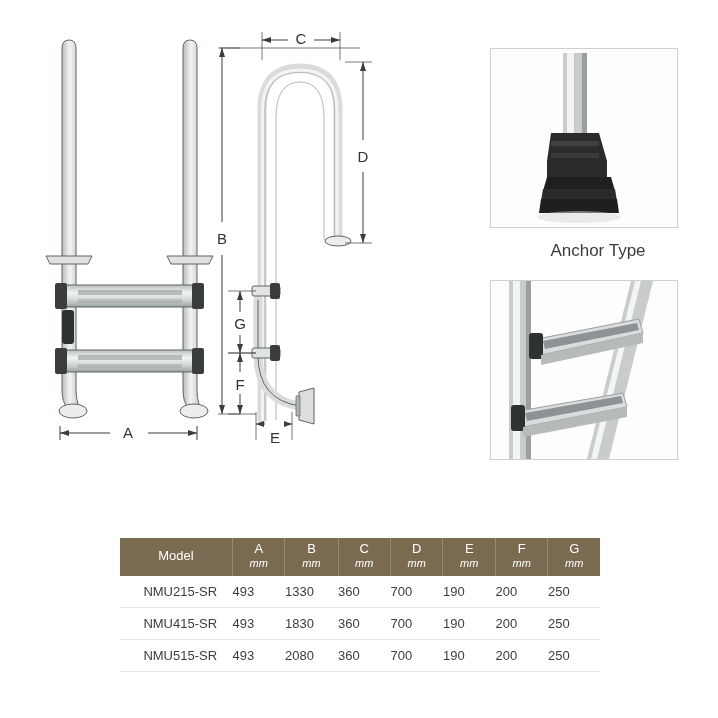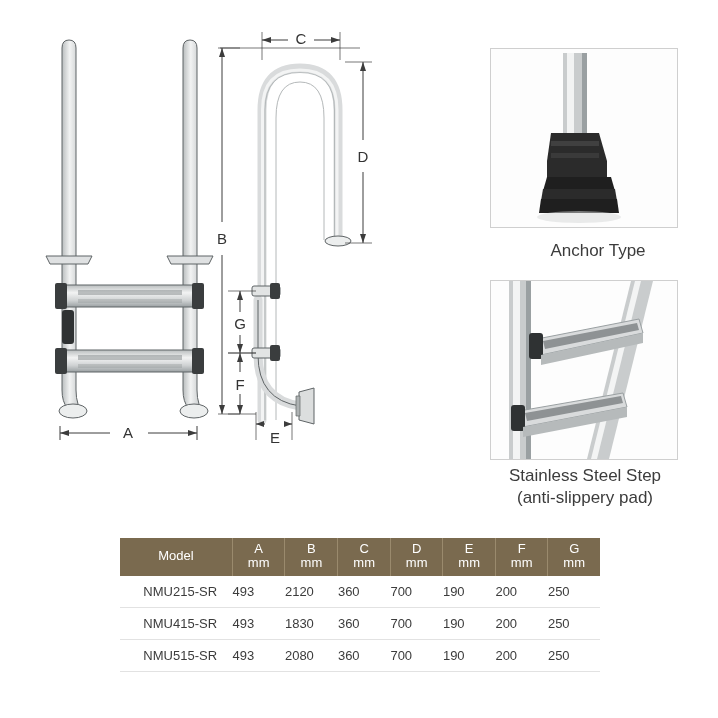--- a/index.html
+++ b/index.html
@@ -51,21 +51,21 @@
   }
   .table th{
     background:#7a6a4f;
     color:#ffffff;
     font-weight:normal;
     padding:4px 0 6px 0;
     border-right:1px solid #9a8a6d;
     line-height:14px;
   }
   .table th:last-child{border-right:none;}
-  .table th .unit{display:block;font-size:13px;font-weight:normal;}
+  .table th .unit{display:block;font-size:11px;font-weight:normal;font-style:italic;}
   .table td{
     padding:8px 0;
     border-bottom:1px solid #e2e2e2;
     color:#3c3c3c;
     font-size:13px;
   }
   .table td.model{text-align:center;padding-left:8px;}
   .col-model{width:116px;}
   .col-dim{width:54px;}
 </style>
@@ -251,24 +251,20 @@
       </g>
 
       <g>
         <polygon points="28,130 132,112 136,126 32,146" fill="#d9dbdc" stroke="#9aa0a2" stroke-width="1"></polygon>
         <polygon points="34,132 130,115 132,122 36,140" fill="#8e9294"></polygon>
         <rect x="20" y="124" width="14" height="26" rx="3" fill="#2f3233"></rect>
         <polygon points="32,146 136,126 136,136 32,156" fill="#b6babb"></polygon>
       </g>
     </svg>
   </div>
-  <div class="caption" id="cap-step">
-    <div>Stainless Steel Step</div>
-    <div>(anti-slippery pad)</div>
-  </div>
 
   <table class="table">
     <thead>
       <tr>
         <th class="col-model">
           <span>Model</span>
         </th>
         <th class="col-dim">
           <span>A</span>
           <span class="unit">mm</span>
@@ -296,21 +292,21 @@
         <th class="col-dim">
           <span>G</span>
           <span class="unit">mm</span>
         </th>
       </tr>
     </thead>
     <tbody>
       <tr>
         <td class="model">NMU215-SR</td>
         <td>493</td>
-        <td>2120</td>
+        <td>1330</td>
         <td>360</td>
         <td>700</td>
         <td>190</td>
         <td>200</td>
         <td>250</td>
       </tr>
       <tr>
         <td class="model">NMU415-SR</td>
         <td>493</td>
         <td>1830</td>

